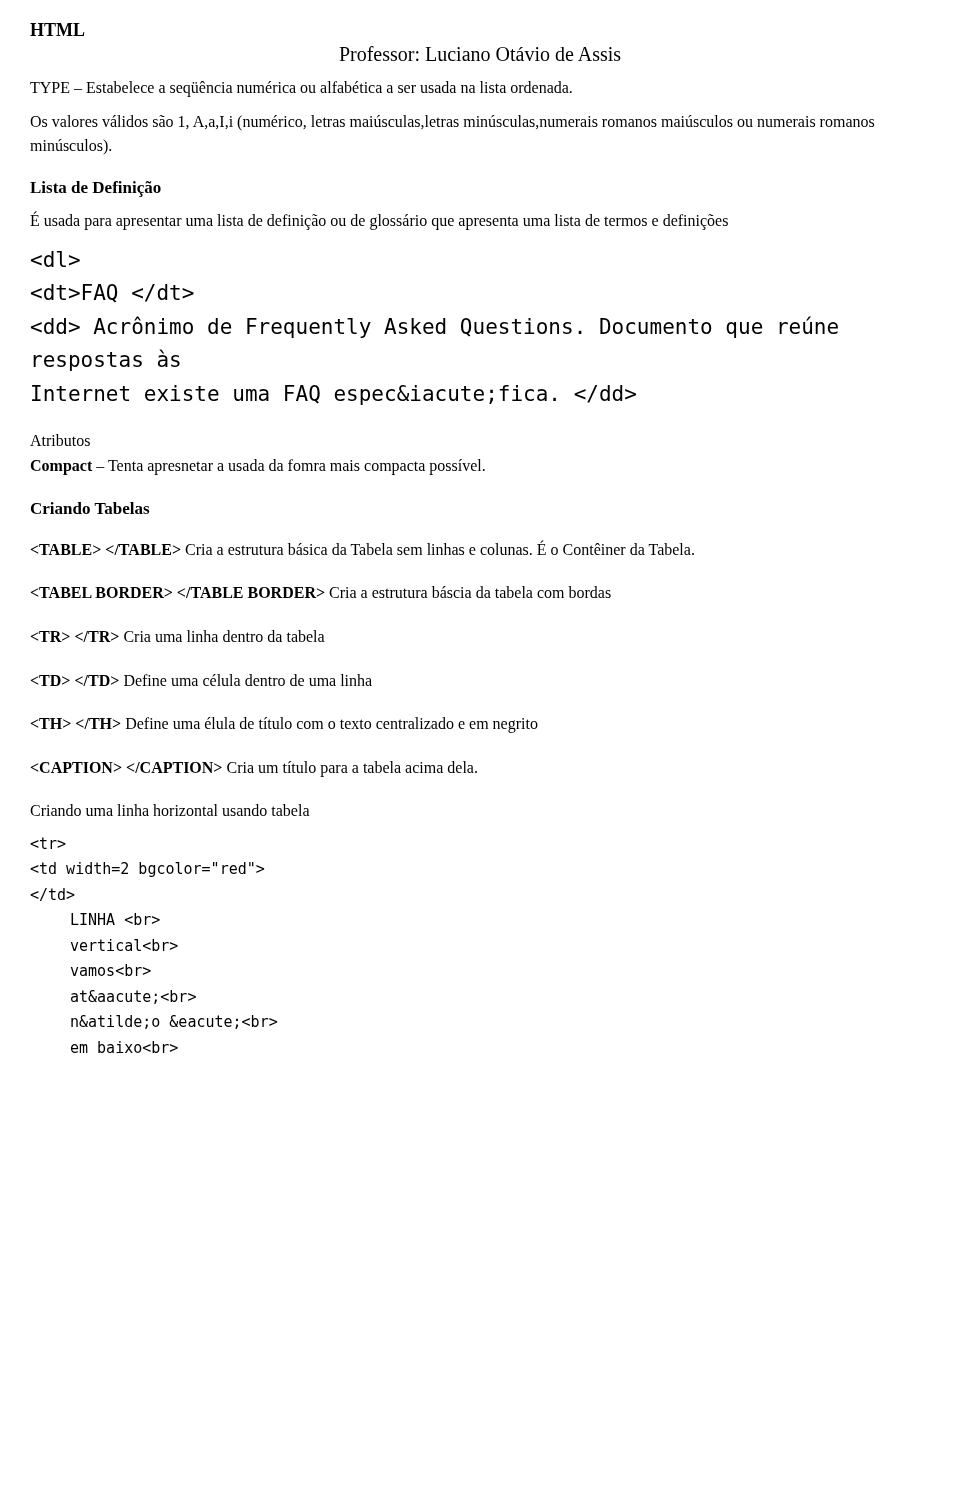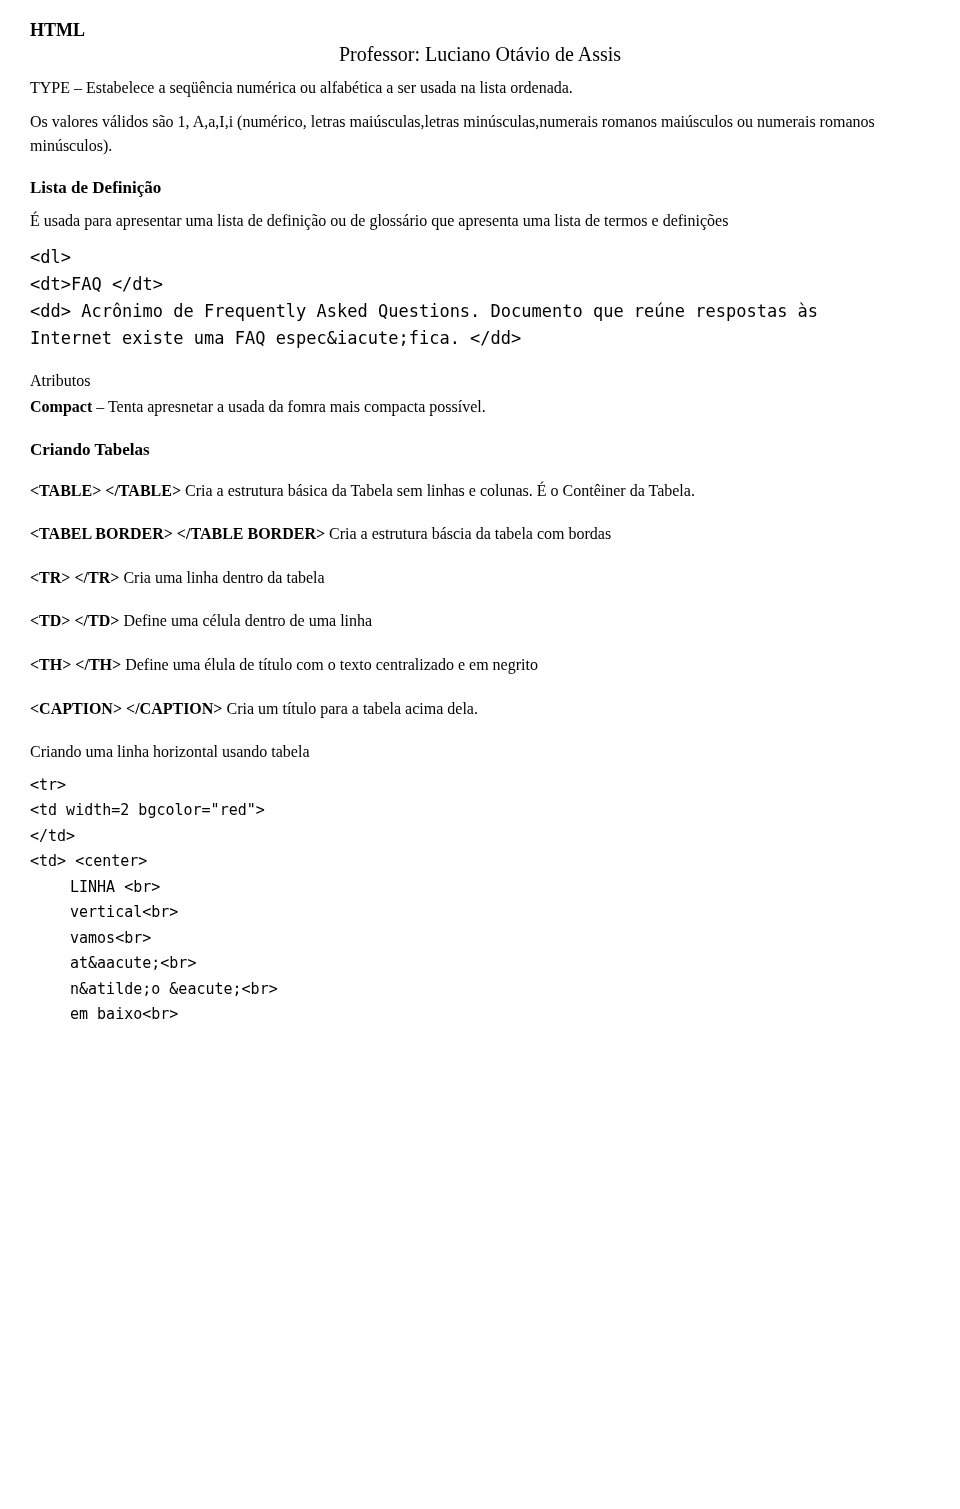--- a/index.html
+++ b/index.html
@@ -39,21 +39,21 @@
       font-weight: bold;
       margin-top: 20px;
       margin-bottom: 10px;
     }
     .body-paragraph {
       line-height: 1.6;
       margin-bottom: 10px;
     }
     .code-block {
       font-family: monospace;
-      font-size: 17px;
+      font-size: 21px;
       margin: 8px 0 8px 0;
       line-height: 1.6;
     }
     .atributos-section {
       margin-top: 16px;
       margin-bottom: 8px;
       line-height: 1.6;
     }
     .criando-tabelas-heading {
       font-size: 17px;
@@ -131,21 +131,20 @@
   <span class="bold-tag">&lt;CAPTION&gt; &lt;/CAPTION&gt;</span>
   <span> Cria um título para a tabela acima dela.</span>
 </div>
 
 <div class="horizontal-line-section">
   <p>Criando uma linha horizontal usando tabela</p>
   <div class="code-pre">
     <div>&lt;tr&gt;</div>
     <div>&lt;td width=2 bgcolor="red"&gt;</div>
     <div>&lt;/td&gt;</div>
-    <div>&lt;td&gt; &lt;center&gt;</div>
     <div class="indent2">    LINHA &lt;br&gt;</div>
     <div class="indent2">    vertical&lt;br&gt;</div>
     <div class="indent2">    vamos&lt;br&gt;</div>
     <div class="indent2">    at&amp;aacute;&lt;br&gt;</div>
     <div class="indent2">    n&amp;atilde;o &amp;eacute;&lt;br&gt;</div>
     <div class="indent2">    em baixo&lt;br&gt;</div>
   </div>
 </div>
 
 </body></html>

